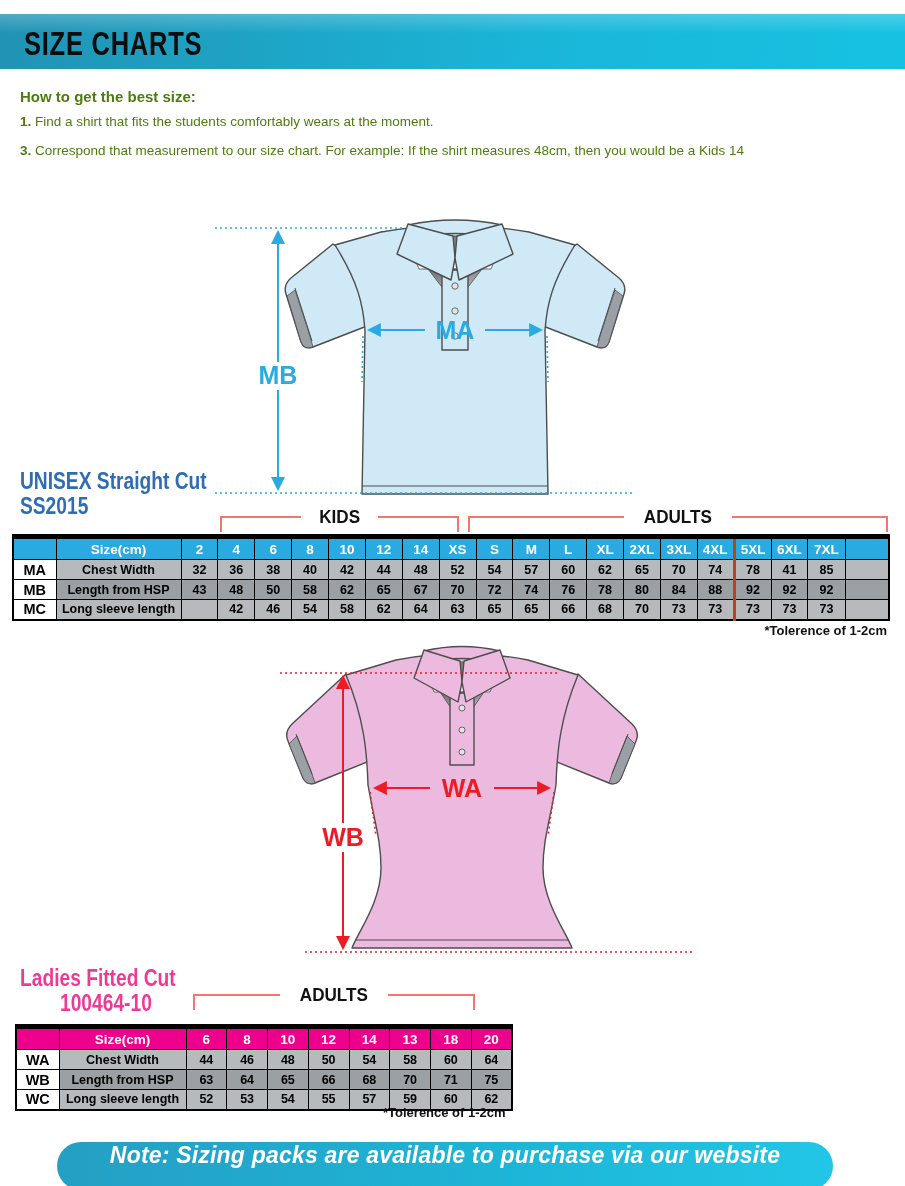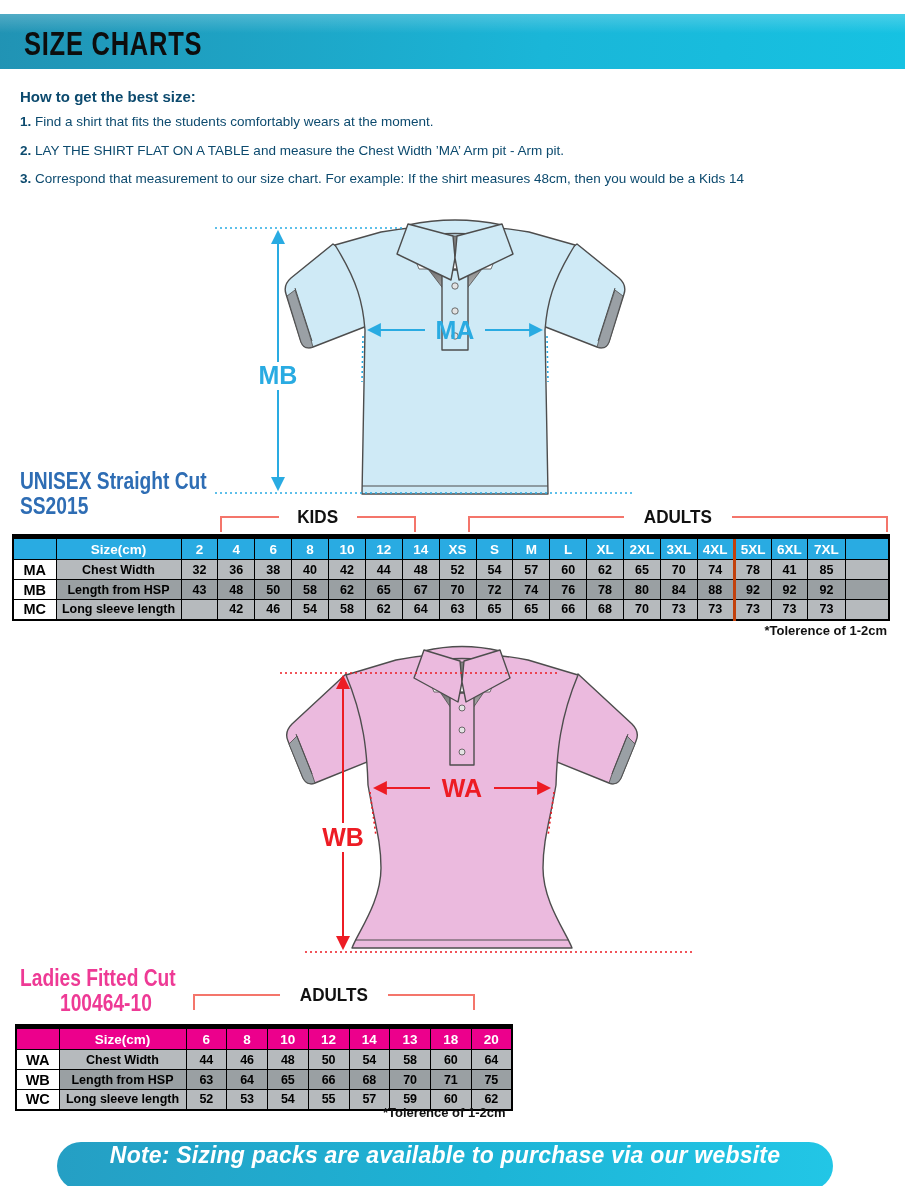--- a/index.html
+++ b/index.html
@@ -15,21 +15,21 @@
     position:absolute; top:2px; left:0; width:905px; height:55px;
     background:linear-gradient(180deg, rgba(255,255,255,.22), rgba(255,255,255,0) 35%),
                linear-gradient(95deg, var(--header-grad-left) 0%, #1ab6d8 60%, var(--header-grad-right) 100%);
   }
   .topbar h1{
     position:absolute; left:24px; top:10px; font-size:34px; font-weight:800;
     letter-spacing:1px; color:#0d0d0d;
   }
 
   
-  .howto{ position:absolute; left:20px; top:76px; width:870px; color:#0c4a6e; }
+  .howto{ position:absolute; left:20px; top:76px; width:870px; color:#4d7c0f; }
   .howto h2{ font-size:15px; font-weight:bold; margin-bottom:9px; }
   .howto .item{ font-size:13.5px; margin-bottom:13.5px; }
   .howto .item b{ font-weight:bold; }
 
   
   .sec-title{ position:absolute; left:20px; font-size:24px; font-weight:800; line-height:25px; }
   .sec-title.blue{ top:456px; color:var(--title-blue); }
   .sec-title.pink{ top:953px; color:var(--title-pink);text-align:center; }
 
   
@@ -95,21 +95,20 @@
 
 <div class="page">
 
   <div class="topbar">
     <h1><span class="cond">SIZE CHARTS</span></h1>
   </div>
 
   <div class="howto">
     <h2>How to get the best size:</h2>
     <div class="item"><b>1.</b> <span>Find a shirt that fits the students comfortably wears at the moment.</span></div>
-    <div class="item"><b>2.</b> <span>LAY THE SHIRT FLAT ON A TABLE and measure the Chest Width ’MA’ Arm pit - Arm pit.</span></div>
     <div class="item"><b>3.</b> <span>Correspond that measurement to our size chart. For example: If the shirt measures 48cm, then you would be a Kids 14</span></div>
   </div>
 
   <svg id="blue-diagram" class="diagram" viewBox="0 0 440 320">
     <defs>
       <marker id="arrB" viewBox="0 0 10 10" refX="8.5" refY="5" markerWidth="7" markerHeight="7" orient="auto">
         <path d="M0,0 L10,5 L0,10 z" fill="#29abe2"></path>
       </marker>
       <linearGradient id="gv1" x1="0" y1="0" x2=".4" y2="1">
         <stop offset="0" stop-color="#6b6b6b"></stop>
@@ -156,21 +155,21 @@
       <line class="arr-c" x1="63" y1="178" x2="63" y2="277" marker-end="url(#arrB)"></line>
       <text class="lbl-c" x="63" y="172" text-anchor="middle">MB</text>
     </g>
   </svg>
 
   <div class="sec-title blue">
     <span class="cond" style="transform:scaleX(.8)">UNISEX Straight Cut</span><br>
     <span class="cond" style="transform:scaleX(.8)">SS2015</span>
   </div>
 
-  <div class="bracket" style="left:220px; top:504px; width:196px;">
+  <div class="bracket" style="left:220px; top:504px; width:239px;">
     <div class="tick"></div>
     <div class="bline"></div>
     <div class="blbl">KIDS</div>
     <div class="bline"></div>
     <div class="tick"></div>
   </div>
   <div class="bracket" style="left:468px; top:504px; width:420px;">
     <div class="tick"></div>
     <div class="bline"></div>
     <div class="blbl">ADULTS</div>

